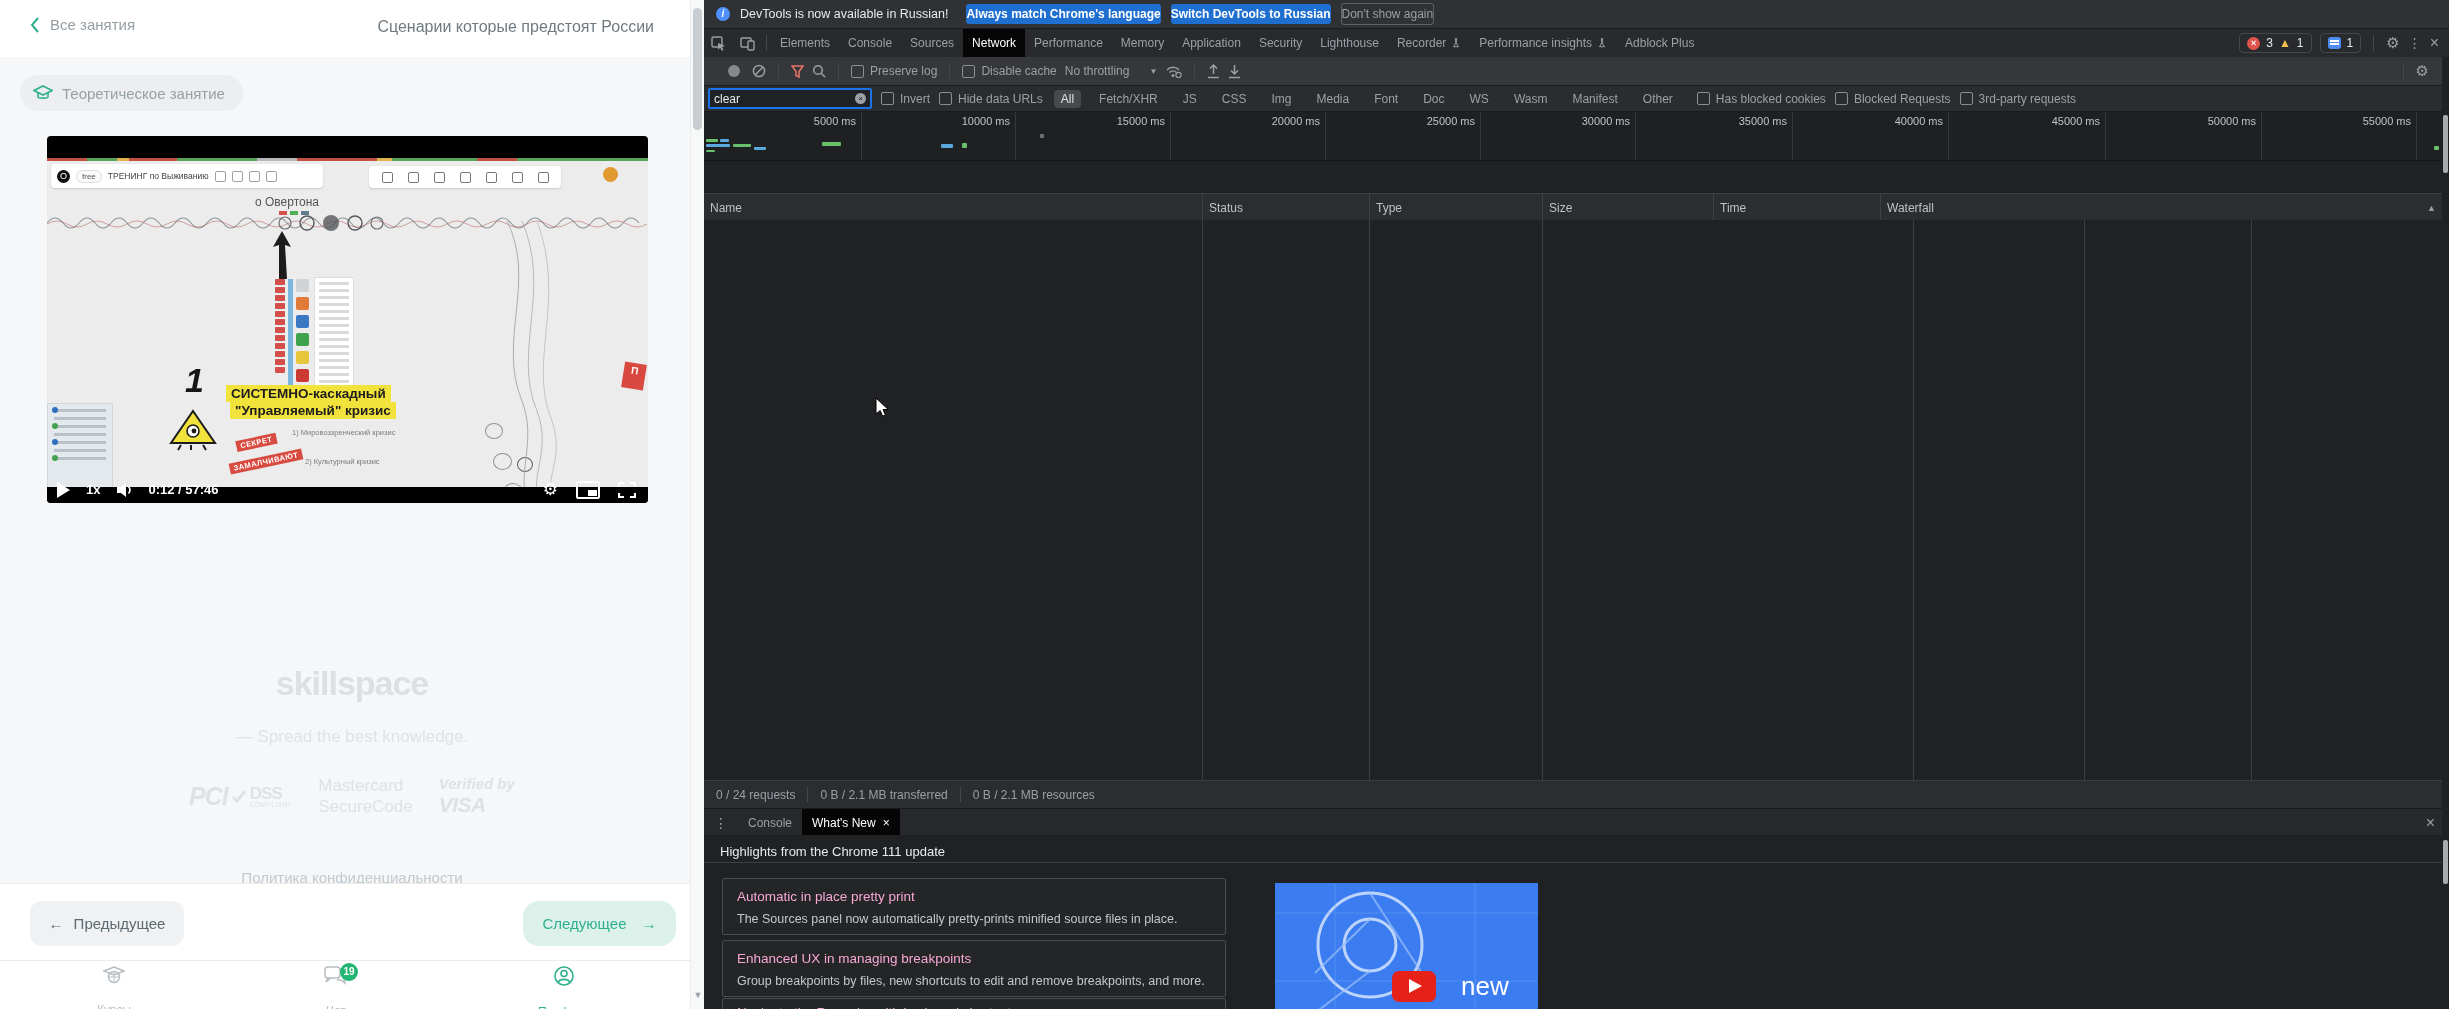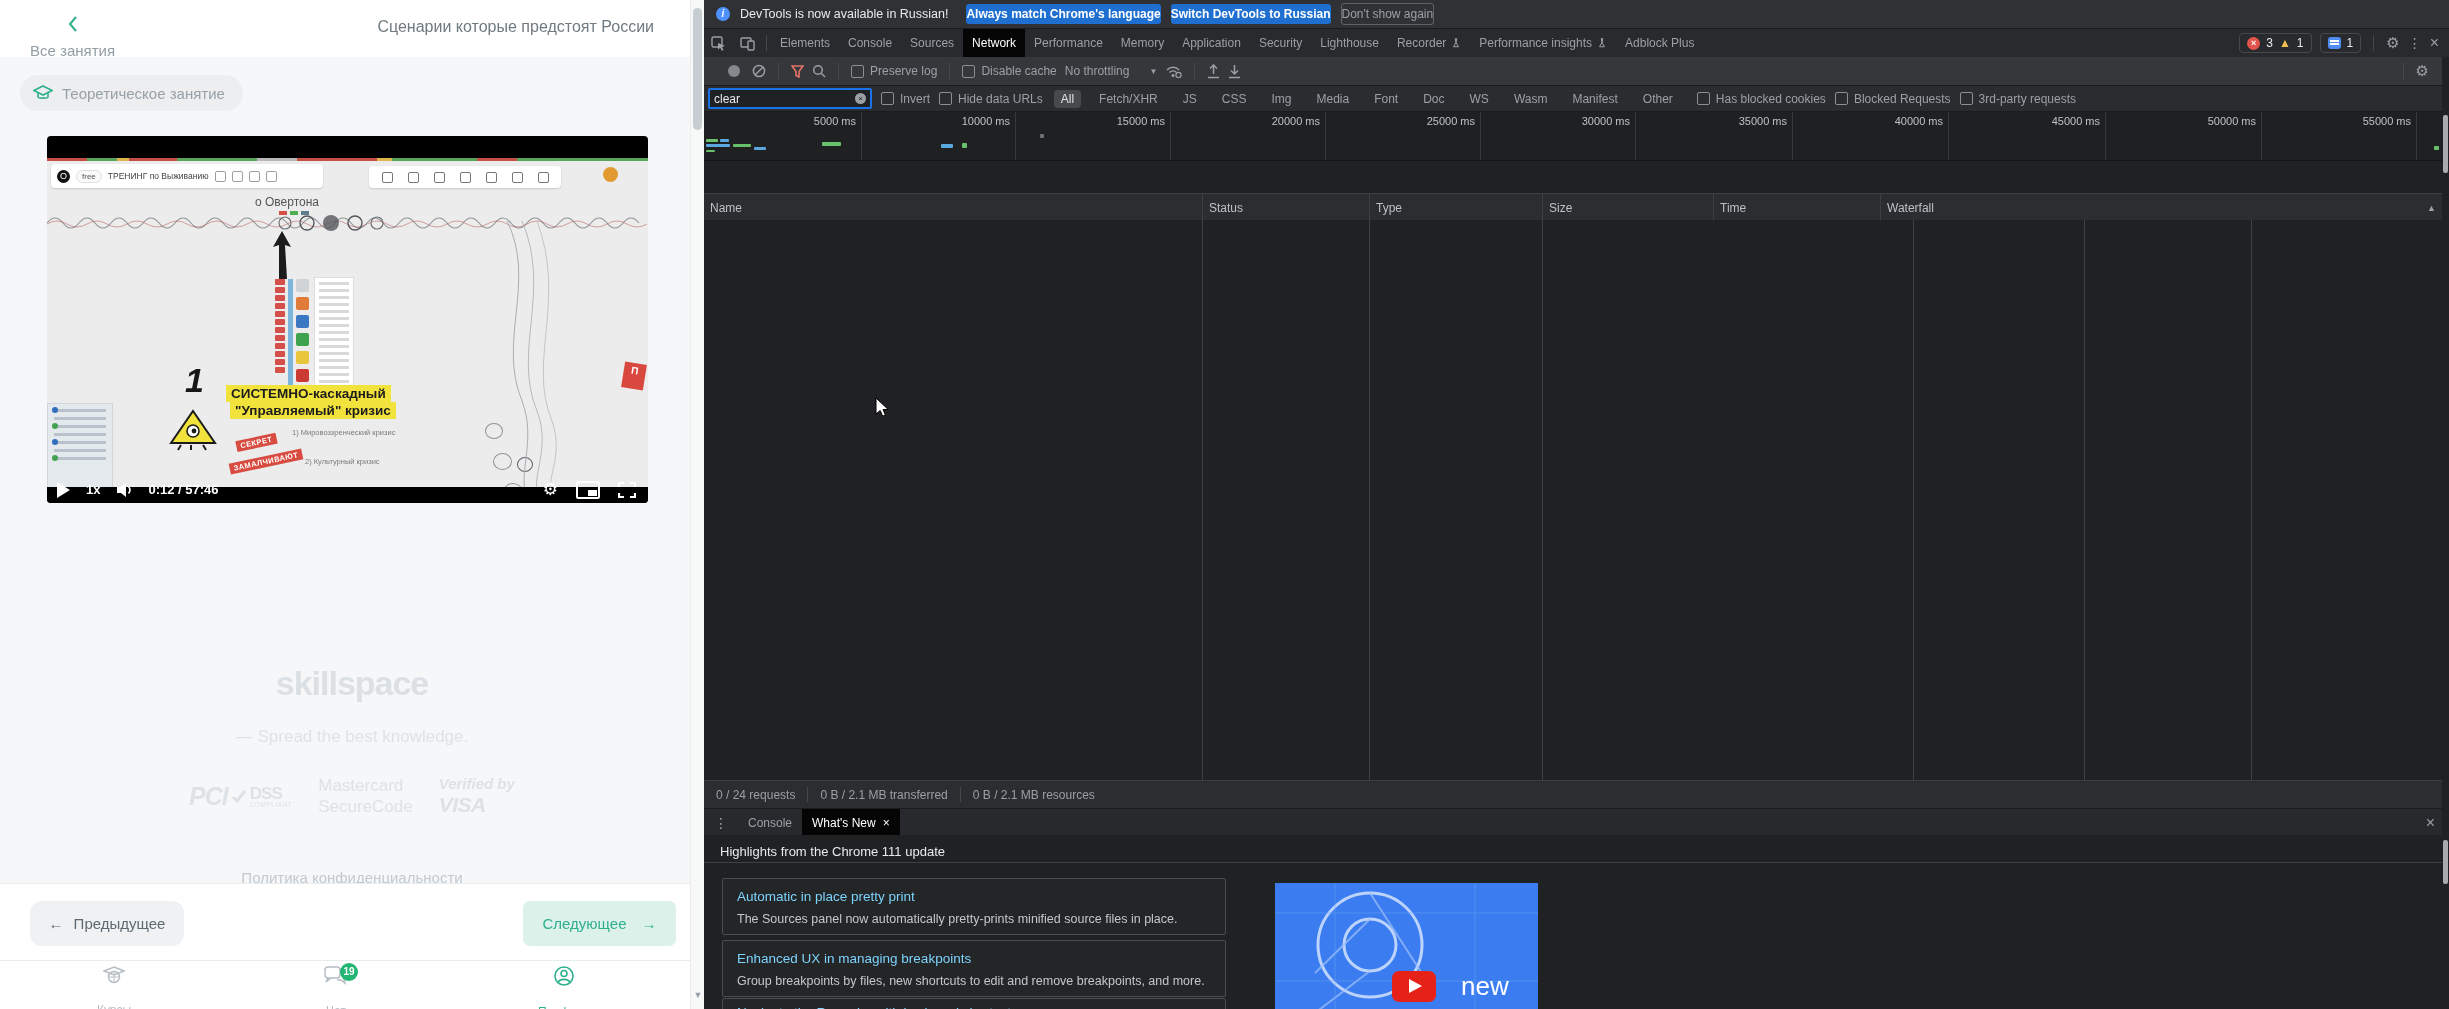--- a/index.html
+++ b/index.html
@@ -3,21 +3,21 @@
 <meta charset="utf-8">
 <style>
   html,body{margin:0;padding:0;background:#111;}
   .screen{position:relative;width:2449px;height:1009px;overflow:hidden;background:#fff;
           font-family:"Liberation Sans","DejaVu Sans",sans-serif;-webkit-font-smoothing:antialiased;}
   .abs{position:absolute;}
 
   
   .page{position:absolute;left:0;top:0;width:704px;height:1009px;background:#f6f7f8;}
   .page-header{position:absolute;left:0;top:0;width:704px;height:57px;background:#fff;}
-  .back-link{position:absolute;left:30px;top:16px;display:flex;align-items:center;gap:10px;color:#939ea4;font-size:15px;cursor:pointer;flex-direction:column;}
+  .back-link{position:absolute;left:30px;top:16px;display:flex;align-items:center;gap:10px;color:#939ea4;font-size:15px;cursor:pointer;}
   .page-title{position:absolute;right:50px;top:18px;color:#6f7a81;font-size:16px;}
   .lesson-badge{position:absolute;left:20px;top:75px;height:36px;padding:0 18px 0 13px;border-radius:18px;background:#eceef0;display:flex;align-items:center;gap:9px;color:#97a1a7;font-size:15px;}
 
   
   .video{position:absolute;left:47px;top:136px;width:601px;height:367px;background:#000;border-radius:4px;overflow:hidden;}
   .vb-strip{position:absolute;left:0;top:22px;width:100%;height:3px;
     background:linear-gradient(90deg,#c34f45 0 40px,#5aa35d 40px 70px,#e0b44c 70px 82px,#c34f45 82px 130px,#5aa35d 130px 210px,#b8b8b8 210px 250px,#c34f45 250px 330px,#e0b44c 330px 345px,#5aa35d 345px 430px,#c34f45 430px 470px,#5aa35d 470px 601px);}
   .vb-board{position:absolute;left:0;top:25px;width:100%;height:326px;background:#ececec;}
   .vb-toolbar{position:absolute;left:4px;top:3px;width:272px;height:24px;background:#fff;border-radius:4px;box-shadow:0 1px 2px rgba(0,0,0,.15);display:flex;align-items:center;gap:6px;padding:0 6px;box-sizing:border-box;}
   .vb-logo{width:13px;height:13px;border-radius:50%;background:#111;color:#fff;font-size:9px;line-height:13px;text-align:center;flex:0 0 auto;}
@@ -66,21 +66,21 @@
   .mc{font-size:17px;line-height:1.25;text-align:left;}
   .visa{text-align:left;line-height:1.1;}
   .visa .v1{font-size:15px;font-style:italic;font-weight:bold;}
   .visa .v1 span{font-weight:normal;font-size:11px;}
   .visa .v2{font-size:21px;font-weight:bold;font-style:italic;letter-spacing:-.5px;}
   .policy{position:absolute;left:0;top:869px;width:704px;text-align:center;font-size:15px;color:#c2cad0;}
 
   
   .actions{position:absolute;left:0;top:883px;width:704px;height:77px;background:#fff;border-top:1px solid #ececec;}
   .btn-prev{position:absolute;left:30px;top:17px;width:154px;height:45px;border-radius:12px;background:#eff1f3;color:#5e6a71;font-size:15px;display:flex;align-items:center;justify-content:center;gap:10px;cursor:pointer;}
-  .btn-next{position:absolute;left:523px;top:17px;width:153px;height:45px;border-radius:7px;background:#dcf1ea;color:#2eb08c;font-size:15px;display:flex;align-items:center;justify-content:center;gap:15px;cursor:pointer;}
+  .btn-next{position:absolute;left:523px;top:17px;width:153px;height:45px;border-radius:16px;background:#dcf1ea;color:#2eb08c;font-size:15px;display:flex;align-items:center;justify-content:center;gap:15px;cursor:pointer;}
   .bottom-nav{position:absolute;left:0;top:960px;width:704px;height:49px;background:#fff;border-top:1px solid #e9eced;}
   .nav-item{position:absolute;top:5px;width:80px;text-align:center;font-size:12px;color:#b6bec4;cursor:pointer;}
   .nav-item .lbl{display:block;margin-top:16px;}
   .nav-item.active{color:#2eb08c;}
   .chat-badge{position:absolute;left:44px;top:-3px;min-width:18px;height:18px;border-radius:9px;background:#22b573;color:#fff;font-size:10px;line-height:18px;font-weight:bold;}
   .page-scroll{position:absolute;left:690px;top:0;width:14px;height:1009px;background:#f7f8f8;border-left:1px solid #ececec;}
   .page-thumb{position:absolute;left:2px;top:8px;width:9px;height:122px;border-radius:5px;background:#c8cdd1;}
   .page-scroll-btn{position:absolute;left:0px;top:990px;width:14px;text-align:center;color:#9aa3a9;font-size:9px;}
 
   
@@ -135,21 +135,21 @@
   .summary{position:absolute;left:0;top:780px;width:100%;height:28px;background:#2b2d30;border-top:1px solid #3c4043;display:flex;align-items:center;gap:12px;padding:0 12px;box-sizing:border-box;color:#9aa0a6;}
   .sdiv{width:1px;height:15px;background:#47484b;}
 
   .drawer-bar{position:absolute;left:0;top:808px;width:100%;height:27px;background:#28292c;display:flex;align-items:center;border-top:1px solid #1a1b1e;border-bottom:1px solid #1a1b1e;}
   .dw-tab{padding:0 10px;height:27px;display:flex;align-items:center;gap:7px;cursor:pointer;}
   .dw-tab.sel{background:#050505;color:#fff;}
   .whatsnew{position:absolute;left:0;top:835px;width:100%;height:174px;background:#1f2123;overflow:hidden;}
   .wn-head{position:absolute;left:16px;top:9px;color:#e8eaed;font-size:13px;}
   .wn-rule{position:absolute;left:0;top:27px;width:100%;height:1px;background:#3c4043;}
   .wn-card{position:absolute;left:18px;width:504px;border:1px solid #494c50;background:#232527;border-radius:2px;box-sizing:border-box;padding:10px 14px;cursor:pointer;}
-  .wn-title{color:#7dd3fc;font-size:13.5px;}
+  .wn-title{color:#f9a8d4;font-size:13.5px;}
   .wn-desc{color:#c4c8cc;font-size:12.5px;margin-top:8px;}
   .thumb{position:absolute;left:571px;top:48px;width:263px;height:140px;background:#3b7df0;overflow:hidden;cursor:pointer;}
   .yt-play{position:absolute;left:117px;top:88px;width:44px;height:31px;background:#e62117;border-radius:7px;}
   .yt-play:before{content:"";position:absolute;left:17px;top:8px;border-left:13px solid #fff;border-top:7.5px solid transparent;border-bottom:7.5px solid transparent;}
   .yt-new{position:absolute;left:186px;top:88px;color:#ffffff;font-size:26px;}
   .yt-111{position:absolute;left:95px;top:124px;color:#fff;font-size:30px;font-weight:bold;font-style:italic;}
   .dt-scroll{position:absolute;left:1738px;top:57px;width:7px;height:952px;background:#202124;}
   .dt-thumb{position:absolute;left:1px;width:5px;border-radius:2px;background:#a8abae;}
 </style>
 </head>

